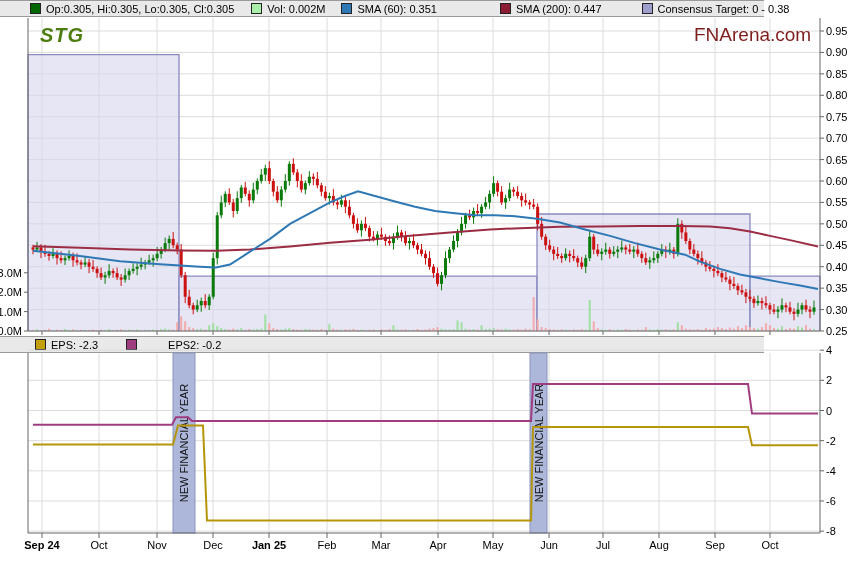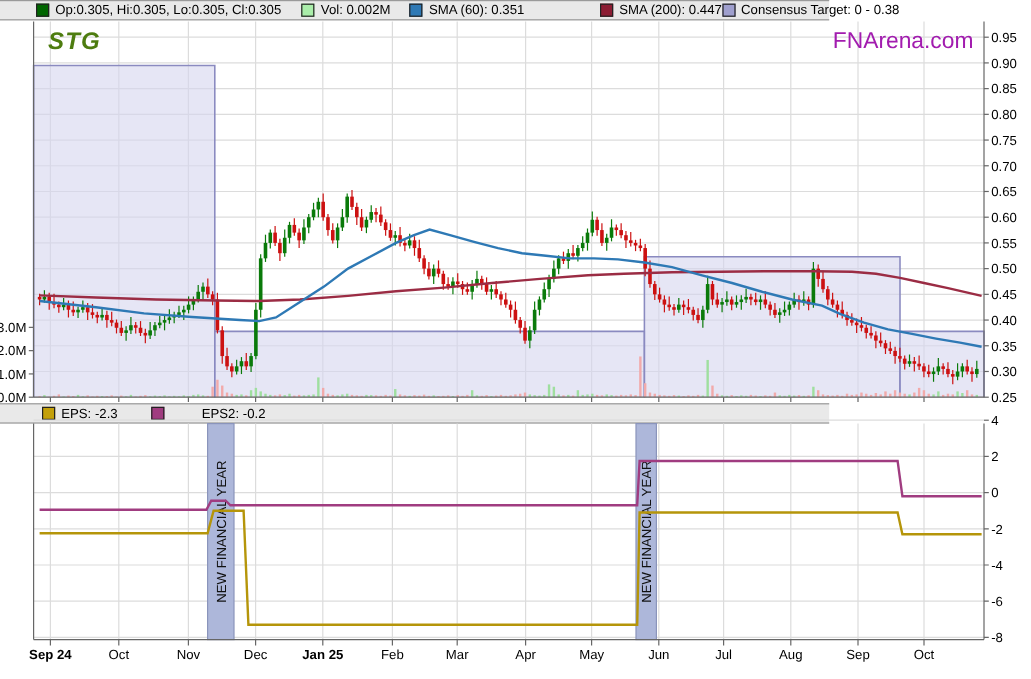--- a/index.html
+++ b/index.html
@@ -1,35 +1,35 @@
 <!DOCTYPE html>
 <html><head>
 <meta charset="utf-8">
 <style>
   html,body{margin:0;padding:0;background:#fff;}
   .page{position:relative;width:859px;height:566px;background:#fff;overflow:hidden;
         font-family:"Liberation Sans", sans-serif;}
-  .strip{position:absolute;left:0;width:691px;height:17px;background:#e9e9e9;
+  .strip{position:absolute;left:0;width:764px;height:17px;background:#e9e9e9;
          border-top:1px solid #9a9a9a;border-bottom:1px solid #9a9a9a;
          box-sizing:border-box;display:flex;align-items:center;z-index:1;}
   .strip .li{display:flex;align-items:center;font-size:11px;color:#000;white-space:nowrap;}
   .sw{display:inline-block;width:9px;height:9px;border:1px solid #222;margin-right:5px;}
   .main-legend{top:0;}
   .eps-legend{top:336px;}
   .main-legend .li:nth-child(1){margin-left:30px;}
   .main-legend .li:nth-child(2){margin-left:17px;}
   .main-legend .li:nth-child(3){margin-left:16px;text-align:right;}
   .main-legend .li:nth-child(4){margin-left:20px;padding-left:43px;}
-  .main-legend .li:nth-child(5){}
+  .main-legend .li:nth-child(5){margin-left:40px;}
   .eps-legend .li:nth-child(1){margin-left:35px;}
   .eps-legend .li:nth-child(2){margin-left:28px;gap:26px;}
   #chart-svg{position:absolute;left:0;top:0;z-index:2;}
   .symbol-title{position:absolute;left:40px;top:24px;z-index:3;font-size:20px;font-weight:bold;
                 color:#4d7c0f;letter-spacing:1px;font-style:italic;}
-  .logo{position:absolute;left:694px;top:24px;z-index:3;font-size:19px;color:#a21caf;
+  .logo{position:absolute;left:694px;top:24px;z-index:3;font-size:19px;color:#7f1d1d;
         text-decoration:none;cursor:pointer;}
 </style>
 </head>
 <body>
 
 <div class="page">
 
   <div class="strip main-legend">
     <span class="li">
       <i class="sw" style="background: rgb(0, 102, 0);"></i>

